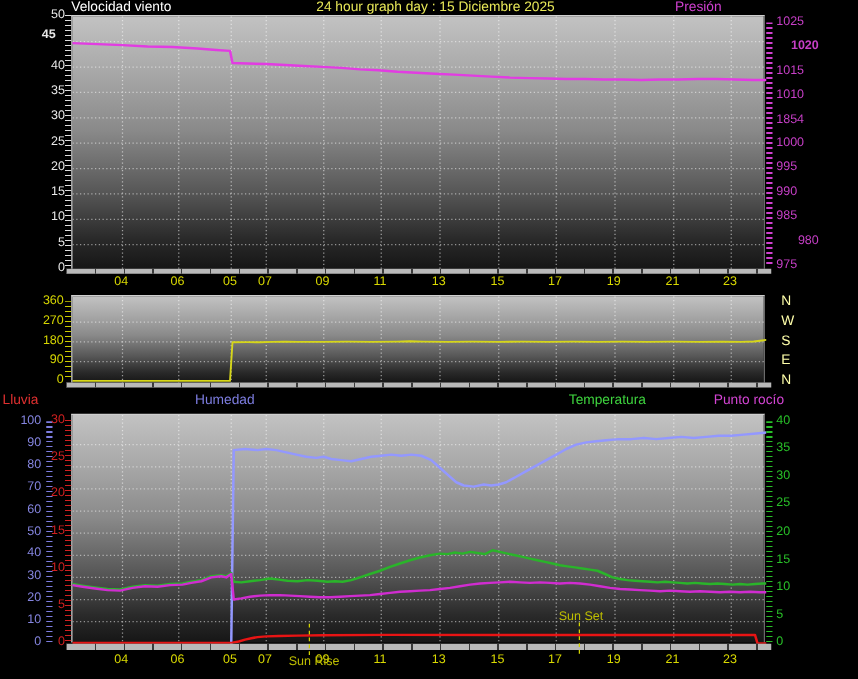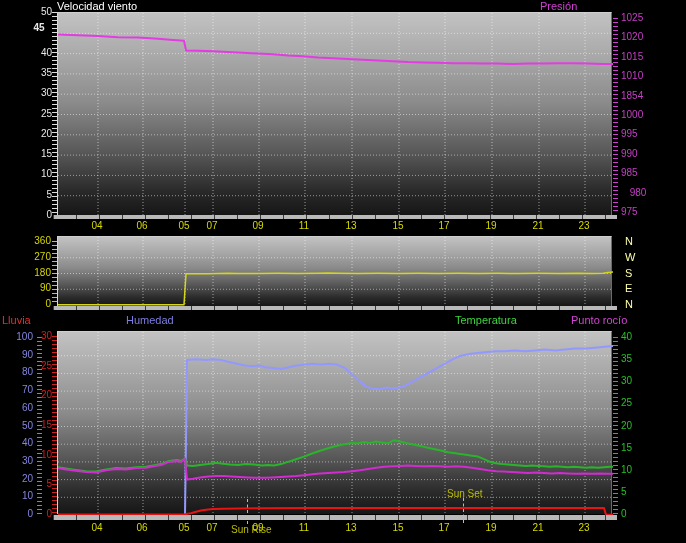--- a/index.html
+++ b/index.html
@@ -20,20 +20,21 @@
   .sunlab{position:absolute;font-size:10px;line-height:11px;color:#bdbd00;white-space:nowrap;z-index:5;}
   .seclab{position:absolute;top:314px;font-size:11px;line-height:13px;white-space:nowrap;}
   .nwsen{position:absolute;left:625px;font-size:11px;line-height:12px;color:#ffffaa;}
 </style>
 </head>
 <body>
 
 <div id="screen">
 
   <span class="hdr" style="left:57px;color:#ffffff;">Velocidad viento</span>
+  <span class="hdr" style="left:253px;color:#e8e858;">24 hour graph day : 15 Diciembre 2025</span>
   <span class="hdr" style="left:540px;color:#d040d0;">Presión</span>
 
   <div class="panel" id="panel-0" style="top:12px;height:203px;">
       <svg width="555" height="203" viewBox="0 0 555 203">
         <line x1="40" y1="0" x2="40" y2="203" stroke="rgba(255,255,255,0.55)" stroke-width="1" stroke-dasharray="1 2"></line>
         <line x1="85" y1="0" x2="85" y2="203" stroke="rgba(255,255,255,0.55)" stroke-width="1" stroke-dasharray="1 2"></line>
         <line x1="127" y1="0" x2="127" y2="203" stroke="rgba(255,255,255,0.55)" stroke-width="1" stroke-dasharray="1 2"></line>
         <line x1="155" y1="0" x2="155" y2="203" stroke="rgba(255,255,255,0.55)" stroke-width="1" stroke-dasharray="1 2"></line>
         <line x1="201" y1="0" x2="201" y2="203" stroke="rgba(255,255,255,0.55)" stroke-width="1" stroke-dasharray="1 2"></line>
         <line x1="247" y1="0" x2="247" y2="203" stroke="rgba(255,255,255,0.55)" stroke-width="1" stroke-dasharray="1 2"></line>
@@ -77,21 +78,21 @@
         <line x1="527" y1="0" x2="527" y2="70" stroke="rgba(255,255,255,0.55)" stroke-width="1" stroke-dasharray="1 2"></line>
         <line x1="0" y1="52.25" x2="555" y2="52.25" stroke="rgba(255,255,255,0.5)" stroke-width="1" stroke-dasharray="1 2"></line>
         <line x1="0" y1="36.5" x2="555" y2="36.5" stroke="rgba(255,255,255,0.5)" stroke-width="1" stroke-dasharray="1 2"></line>
         <line x1="0" y1="20.75" x2="555" y2="20.75" stroke="rgba(255,255,255,0.5)" stroke-width="1" stroke-dasharray="1 2"></line>
         <path d="M0,67.7L126,67.7L128,36.8L140,36.7L150,36.8L160,36.5L170,36.3L180,36.5L200,36.5L220,36.3L240,36.5L260,36.3L270,36.0L280,36.3L300,36.5L320,36.3L340,36.5L360,36.3L380,36.5L400,36.3L420,36.5L440,36.3L460,36.5L480,36.3L500,36.5L520,36.3L535,36.5L545,36.2L550,35.6L555,34.9" fill="none" stroke="#d6d619" stroke-width="1.5" stroke-linejoin="round" stroke-linecap="round"></path>
       </svg>
     </div>
   <div class="axis-strip" style="top:306px;"></div>
 
   <span class="seclab" style="left:2px;color:#e03030;text-align:center;">Lluvia</span>
-  <span class="seclab" style="left:82px;color:#7d7de0;padding-left:44px;">Humedad</span>
+  <span class="seclab" style="left:112px;color:#7d7de0;padding-left:44px;">Humedad</span>
   <span class="seclab" style="left:455px;color:#3ed43e;">Temperatura</span>
   <span class="seclab" style="left:571px;color:#d344d3;">Punto rocío</span>
 
   <div class="panel" id="panel-2" style="top:331px;height:183px;">
       <svg width="555" height="183" viewBox="0 0 555 183">
         <line x1="40" y1="0" x2="40" y2="183" stroke="rgba(255,255,255,0.55)" stroke-width="1" stroke-dasharray="1 2"></line>
         <line x1="85" y1="0" x2="85" y2="183" stroke="rgba(255,255,255,0.55)" stroke-width="1" stroke-dasharray="1 2"></line>
         <line x1="127" y1="0" x2="127" y2="183" stroke="rgba(255,255,255,0.55)" stroke-width="1" stroke-dasharray="1 2"></line>
         <line x1="155" y1="0" x2="155" y2="183" stroke="rgba(255,255,255,0.55)" stroke-width="1" stroke-dasharray="1 2"></line>
         <line x1="201" y1="0" x2="201" y2="183" stroke="rgba(255,255,255,0.55)" stroke-width="1" stroke-dasharray="1 2"></line>
@@ -130,29 +131,29 @@
     <span class="ylab" style="left: 26px; top: 149.1px; width: 26px; text-align: right; color: rgb(232, 232, 232);">15</span>
     <span class="ylab" style="left: 26px; top: 128.8px; width: 26px; text-align: right; color: rgb(232, 232, 232);">20</span>
     <span class="ylab" style="left: 26px; top: 108.5px; width: 26px; text-align: right; color: rgb(232, 232, 232);">25</span>
     <span class="ylab" style="left: 26px; top: 88.2px; width: 26px; text-align: right; color: rgb(232, 232, 232);">30</span>
     <span class="ylab" style="left: 26px; top: 67.9px; width: 26px; text-align: right; color: rgb(232, 232, 232);">35</span>
     <span class="ylab" style="left: 26px; top: 47.6px; width: 26px; text-align: right; color: rgb(232, 232, 232);">40</span>
     <span class="ylab" style="left: 26px; top: 23px; width: 26px; text-align: center; color: rgb(232, 232, 232); font-weight: bold;">45</span>
     <span class="ylab" style="left: 26px; top: 7px; width: 26px; text-align: right; color: rgb(232, 232, 232);">50</span>
     <div class="tickcol" style="left: 52px; top: 12px; height: 203px; --tc: #dddddd;"></div>
     <span class="ylab" style="left: 621px; top: 207px; width: 34px; text-align: left; color: rgb(199, 63, 199);">975</span>
-    <span class="ylab" style="left: 621px; top: 187.6px; width: 34px; text-align: center; color: rgb(199, 63, 199);">980</span>
+    <span class="ylab" style="left: 621px; top: 187.6px; width: 34px; text-align: right; color: rgb(199, 63, 199);">980</span>
     <span class="ylab" style="left: 621px; top: 168.2px; width: 34px; text-align: left; color: rgb(199, 63, 199);">985</span>
     <span class="ylab" style="left: 621px; top: 148.8px; width: 34px; text-align: left; color: rgb(199, 63, 199);">990</span>
     <span class="ylab" style="left: 621px; top: 129.4px; width: 34px; text-align: left; color: rgb(199, 63, 199);">995</span>
     <span class="ylab" style="left: 621px; top: 110px; width: 34px; text-align: left; color: rgb(199, 63, 199);">1000</span>
     <span class="ylab" style="left: 621px; top: 90.6px; width: 34px; text-align: left; color: rgb(199, 63, 199);">1854</span>
     <span class="ylab" style="left: 621px; top: 71.2px; width: 34px; text-align: left; color: rgb(199, 63, 199);">1010</span>
     <span class="ylab" style="left: 621px; top: 51.8px; width: 34px; text-align: left; color: rgb(199, 63, 199);">1015</span>
-    <span class="ylab" style="left: 621px; top: 32.4px; width: 34px; text-align: left; color: rgb(199, 63, 199);">1020</span>
+    <span class="ylab" style="left: 621px; top: 32.4px; width: 34px; text-align: right; color: rgb(199, 63, 199); font-weight: bold;">1020</span>
     <span class="ylab" style="left: 621px; top: 13px; width: 34px; text-align: left; color: rgb(199, 63, 199);">1025</span>
     <div class="tickcol" style="left: 613px; top: 18px; height: 194px; --tc: #d040d0;"></div>
     <span class="ylab" style="left: 24px; top: 299px; width: 27px; text-align: right; color: rgb(214, 214, 0);">0</span>
     <span class="ylab" style="left: 24px; top: 283.25px; width: 27px; text-align: right; color: rgb(214, 214, 0);">90</span>
     <span class="ylab" style="left: 24px; top: 267.5px; width: 27px; text-align: right; color: rgb(214, 214, 0);">180</span>
     <span class="ylab" style="left: 24px; top: 251.75px; width: 27px; text-align: right; color: rgb(214, 214, 0);">270</span>
     <span class="ylab" style="left: 24px; top: 236px; width: 27px; text-align: right; color: rgb(214, 214, 0);">360</span>
     <div class="tickcol" style="left: 52px; top: 241px; height: 63px; --tc: #cccc00;"></div>
     <span class="nwsen" style="top: 235px;">N</span>
     <span class="nwsen" style="top: 250.75px;">W</span>

